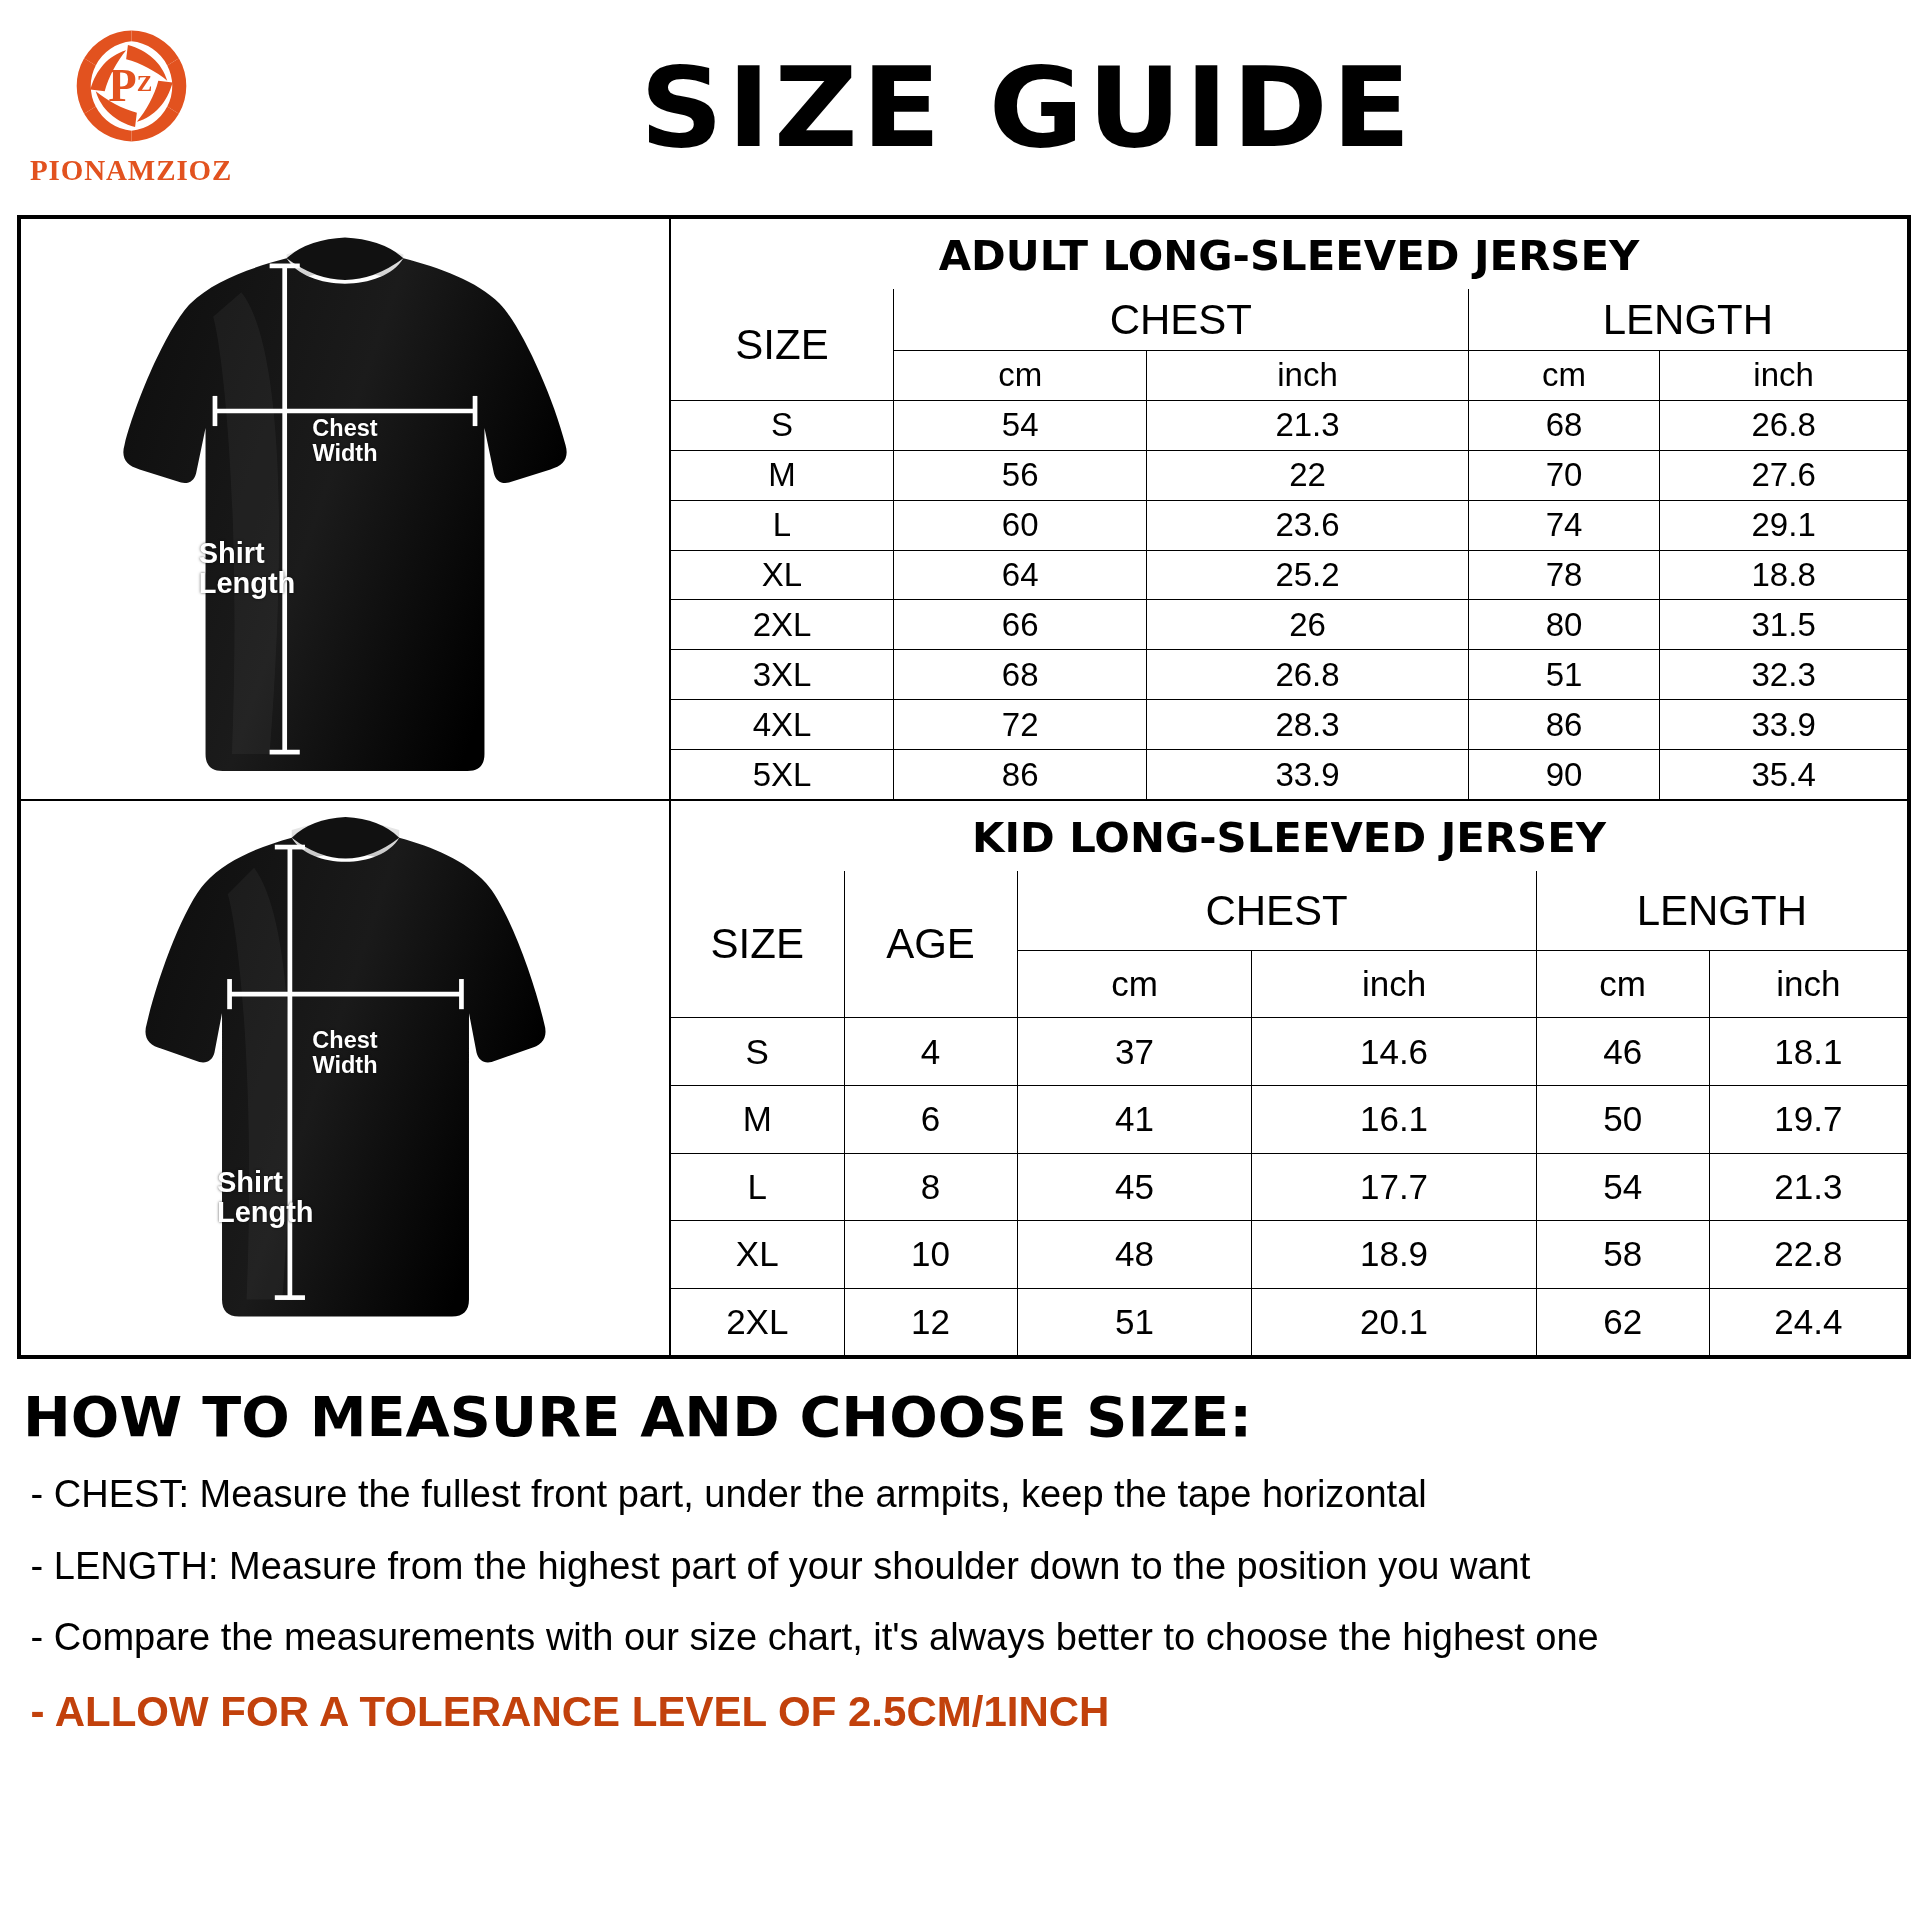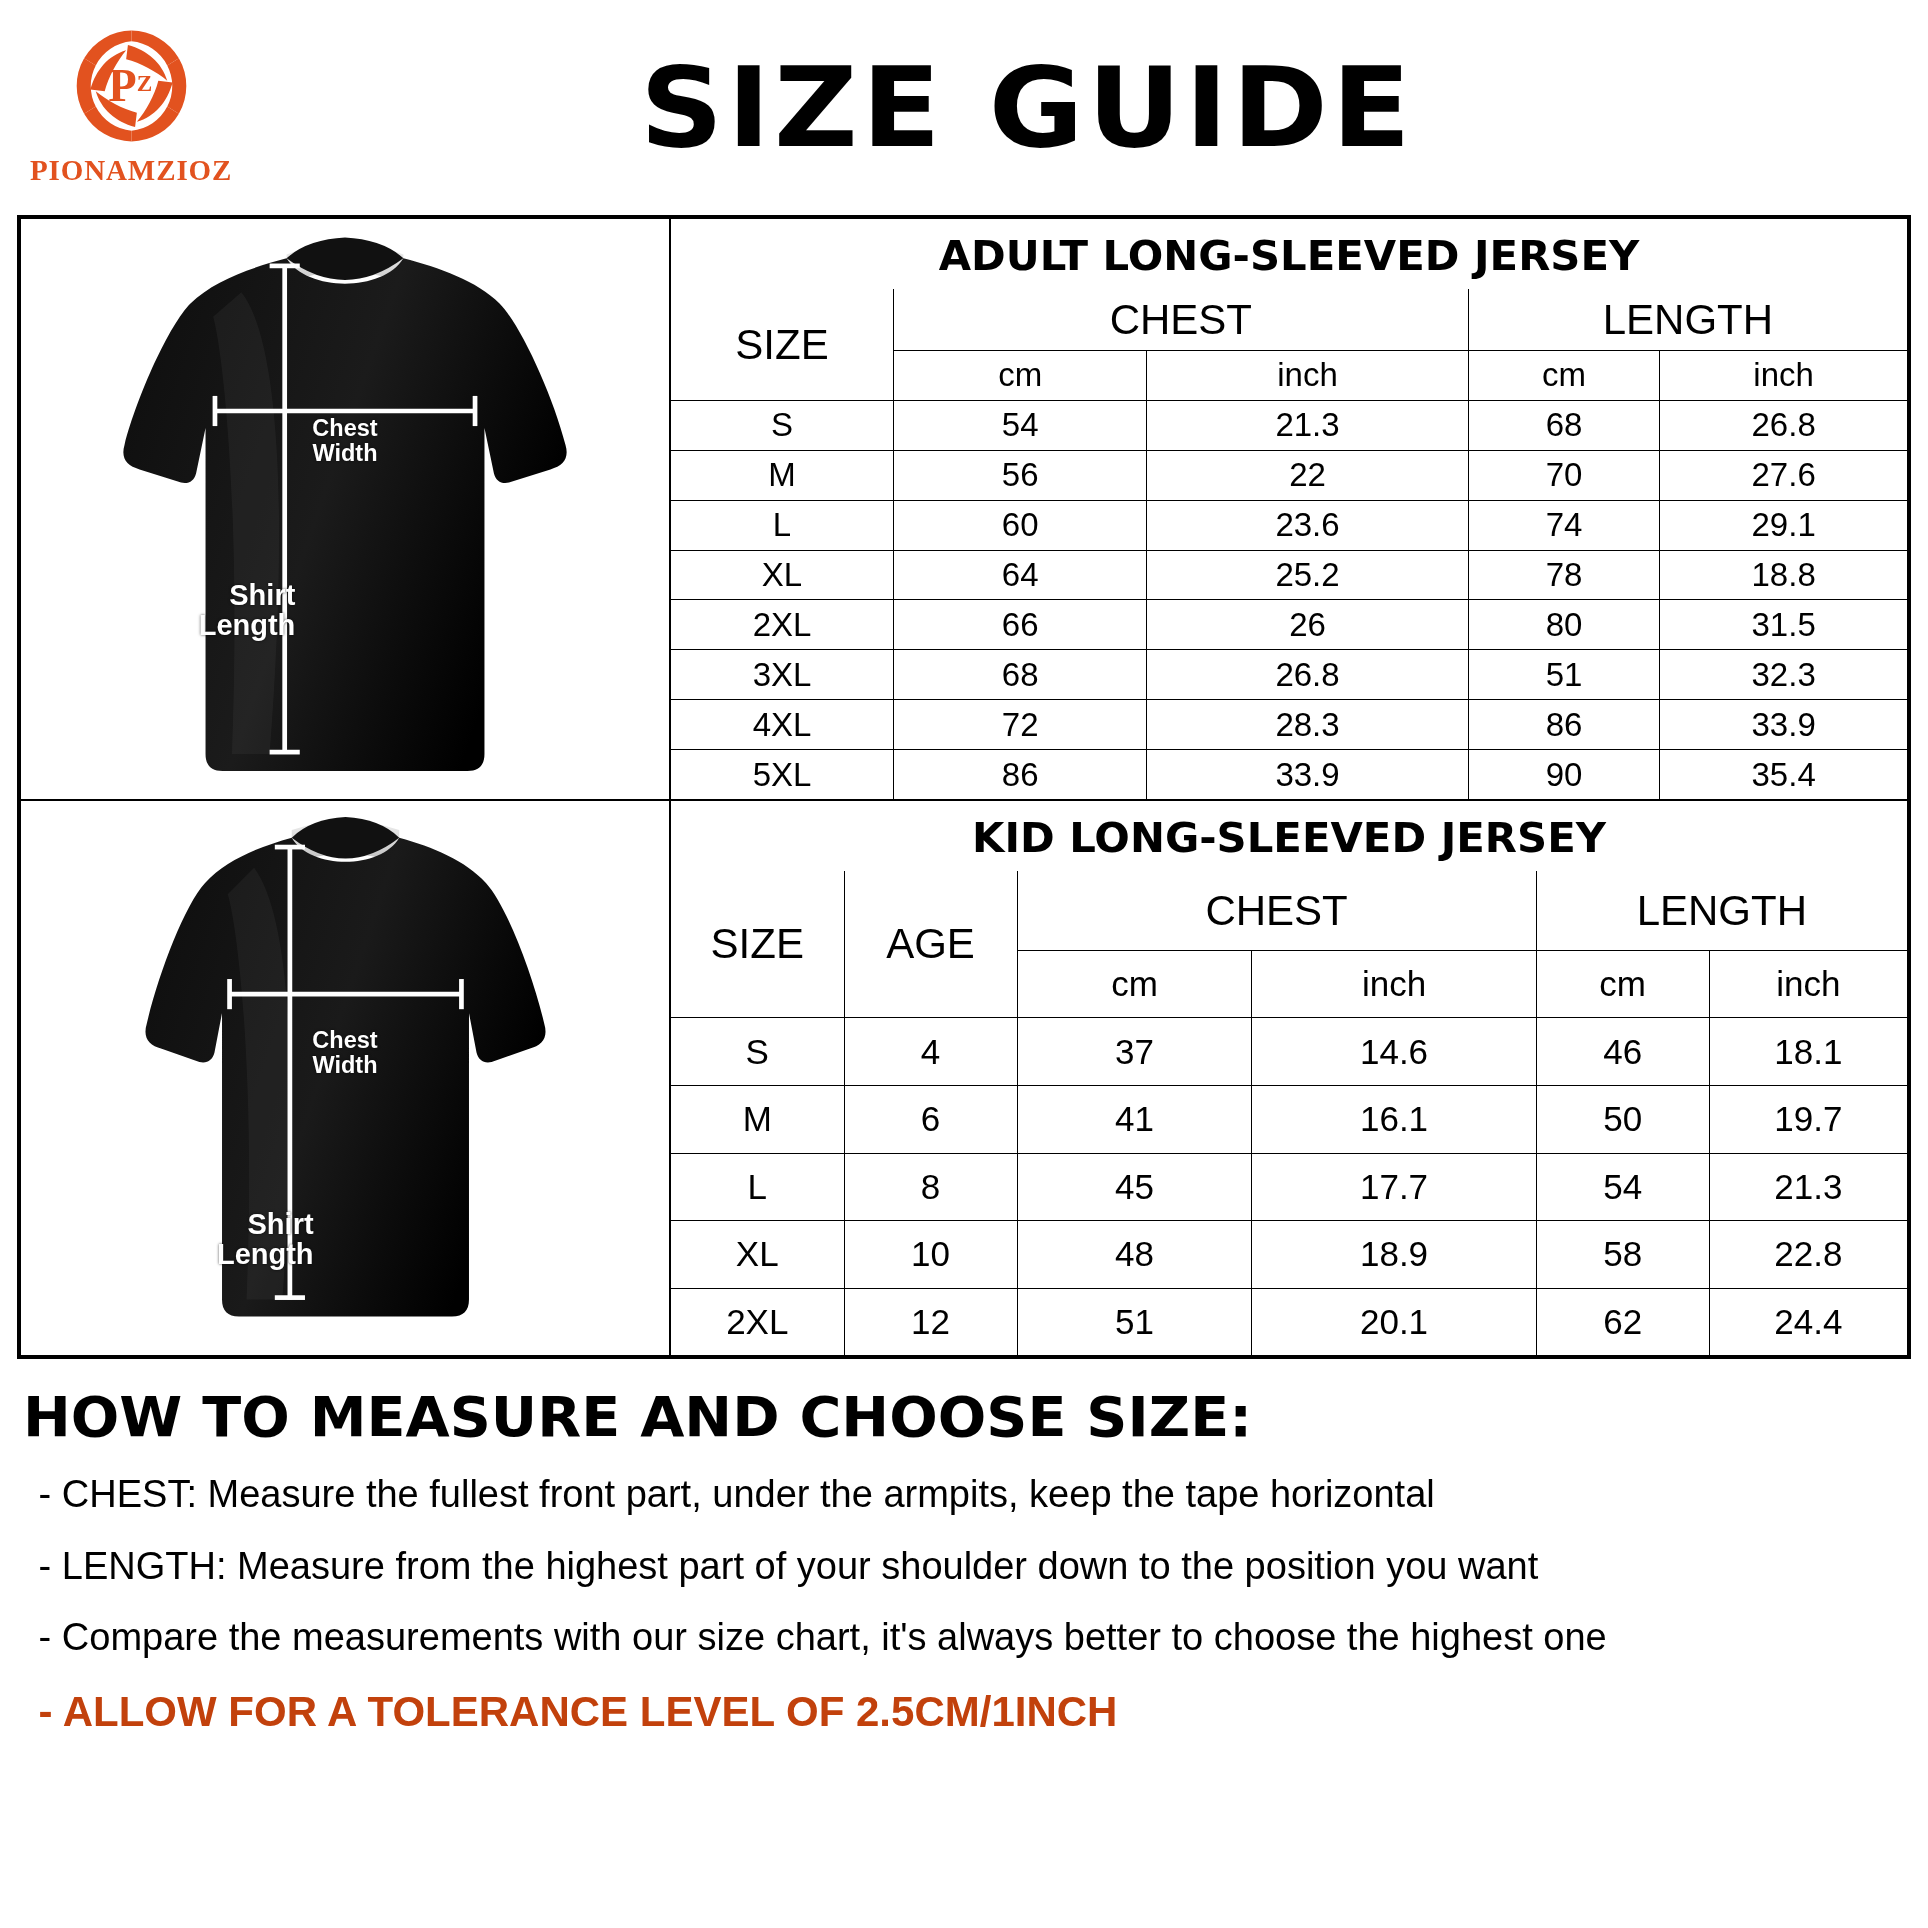--- a/index.html
+++ b/index.html
@@ -88,21 +88,21 @@
     position: absolute;
     color: #fff;
     font-family: "Liberation Sans", sans-serif;
     font-weight: bold;
     text-align: center;
     line-height: 1.05;
     font-size: 25.4px;
     text-shadow: 0 0 2.8px rgba(0,0,0,.7);
   }
   .lbl.chest { top: 34%; left: 50%; transform: translateX(-50%); font-size: 23.5px; }
-  .lbl.length { top: 55%; left: 30%; transform: translateX(-50%); font-size: 29px; text-align: right; margin-top: 42px; }
+  .lbl.length { top: 55%; left: 30%; transform: translateX(-50%); font-size: 29px; text-align: left; }
   .shirt.kid .lbl.chest { top: 41%; }
   .shirt.kid .lbl.length { top: 66%; left: 32%; }
 
   
   .table-block {
     padding: 5.6px 0 0 0;
     height: 100%;
     display: flex;
     flex-direction: column;
     border-radius: 7px;
@@ -150,21 +150,21 @@
     font-weight: bold;
     font-size: 56px;
     letter-spacing: 0px;
     margin-bottom: 24.5px;
     transform: scaleX(1.02);
     transform-origin: left;
   }
   .footer p {
     font-family: "Liberation Sans", sans-serif;
     font-size: 38px;
-    margin: 0 0 28px 16px;
+    margin: 0 0 28px 8px;
     line-height: 1.15;
   }
   .footer p.warn {
     color: #c2410c;
     font-weight: bold;
     font-size: 42px;
     margin-top: 5.6px;
   }
 </style>
 </head>

